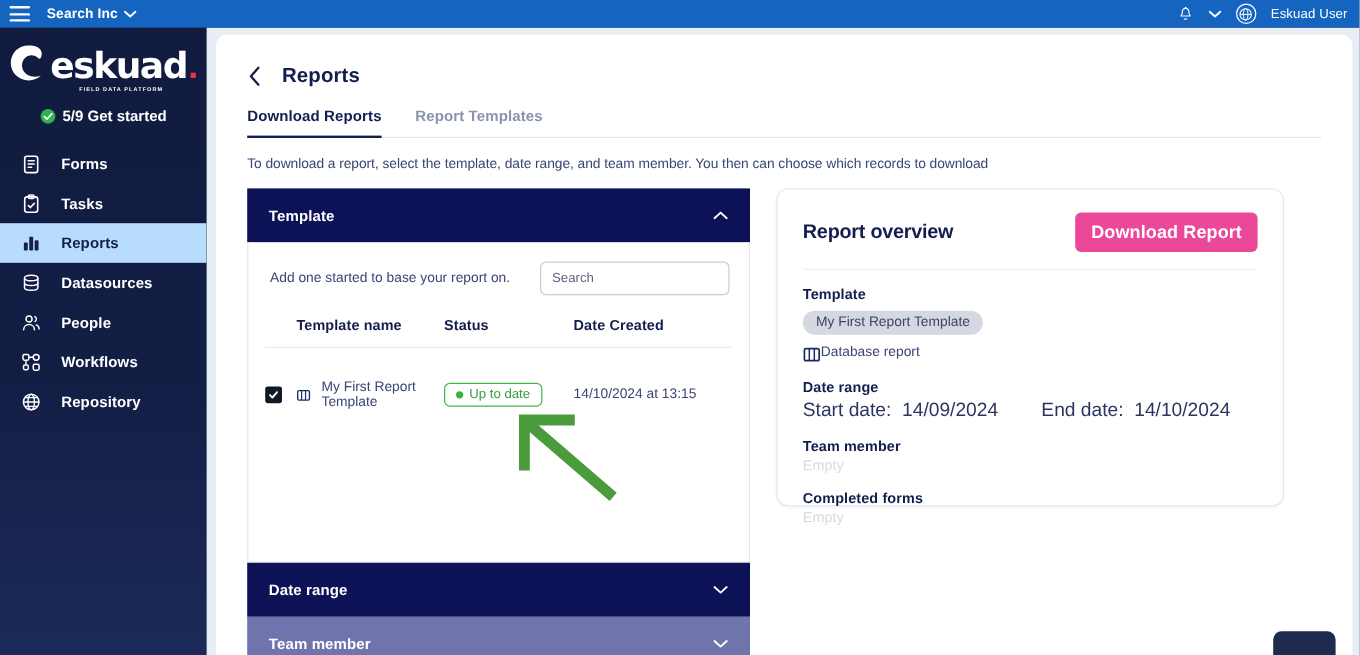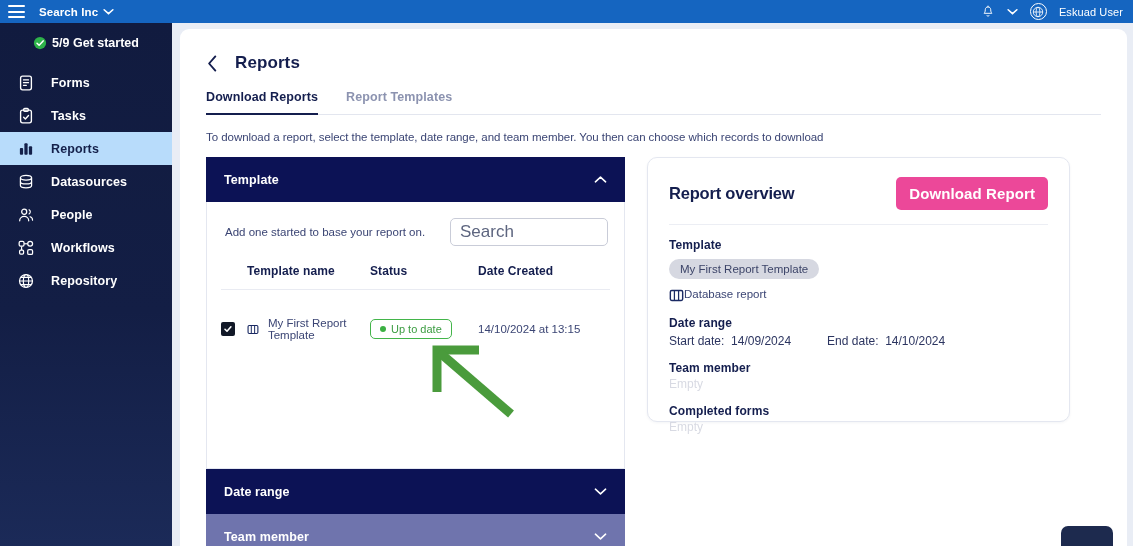--- a/index.html
+++ b/index.html
@@ -121,21 +121,21 @@
   .acc-body-top {
     display: flex; align-items: center; justify-content: space-between;
     padding: 16px 2px 0 4px;
   }
   .acc-note { font-size: 11.5px; color: #3b4574; }
   .search-box {
     width: 158px; height: 28px; border: 1px solid #c9ccd8; border-radius: 5px;
     background: #fff; display: flex; align-items: center; padding: 0 9px;
   }
   .search-box input {
-    border: none; outline: none; flex: 1; font-size: 17px; color: #3b4574;
+    border: none; outline: none; flex: 1; font-size: 11px; color: #3b4574;
     font-family: "Liberation Sans", sans-serif; background: transparent;
   }
   .search-box input::placeholder { color: #5d657f; }
 
   table.tpl { width: 100%; border-collapse: collapse; margin-top: 14px; }
   table.tpl th {
     font-size: 12px; font-weight: bold; color: #141e4e; text-align: left;
     padding: 4px 0 11px 0; letter-spacing: .1px;
   }
   table.tpl td { padding: 9px 0; font-size: 11.5px; color: #3b4574; vertical-align: middle; }
@@ -166,21 +166,21 @@
     font-size: 15px; font-weight: bold; padding: 8px 13px; cursor: pointer;
     font-family: "Liberation Sans", sans-serif; letter-spacing: .1px;
   }
   .ov-divider { margin-top: 14px; border-top: 1px solid #eceef4; }
   .ov-label { font-size: 12px; font-weight: bold; color: #141e4e; margin-top: 13px; letter-spacing: .1px; }
   .chip {
     display: inline-block; margin-top: 7px; background: #d6d8e1; color: #3c4468;
     font-size: 11.5px; padding: 4px 11px; border-radius: 11px;
   }
   .ov-sub { display: flex; align-items: flex-start; gap: 0; margin-top: 9px; font-size: 11.5px; color: #3b4574; }
-  .ov-dates { display: flex; gap: 36px; margin-top: 4px; font-size: 12px; color: #2c3560; }
+  .ov-dates { display: flex; gap: 36px; margin-top: 4px; font-size: 16px; color: #2c3560; }
   .ov-dates b { font-weight: normal; }
   .ov-empty { font-size: 12px; color: #d8dae3; margin-top: 2px; }
 
   .chat-bubble {
     position: absolute; right: 14px; bottom: -6px;
     width: 52px; height: 26px; background: #1d2a4e; border-radius: 7px;
   }
 </style>
 </head>
 <body>
@@ -213,20 +213,33 @@
           <circle cx="8" cy="8" r="6.3" fill="none" stroke="#fff" stroke-width="1.2"></circle>
           <ellipse cx="8" cy="8" rx="2.6" ry="6.3" fill="none" stroke="#fff" stroke-width="1.1"></ellipse>
           <path d="M1.8 8h12.4" stroke="#fff" stroke-width="1.1"></path>
         </svg>
       </div>
       <span class="user-name">Eskuad User</span>
     </div>
   </div>
 
   <div class="sidebar">
+    <div class="logo-wrap">
+      <div class="logo-row">
+        <svg width="34" height="36" viewBox="0 0 34 36">
+          <path d="M17 3 C8 3 2 9.4 2 17.6 C2 25.5 8.4 32 17 32 C21 32 24.4 30.6 27 28.2
+                   C22.6 29.7 17.6 29 14.4 26.2 C11 23.2 10.6 18.6 12.4 15.2
+                   C13.6 13 15.6 11.6 18 11.2 C20.6 10.8 23.2 11.8 25 13.6
+                   C26 14.6 27 13.4 27.4 12.2 C28.6 8.8 27 5.6 24 4.2 C21.8 3.2 19.4 3 17 3 Z" fill="#ffffff"></path>
+        </svg>
+        <span class="logo-word">eskuad</span>
+        <span class="logo-dot">.</span>
+      </div>
+      <div class="logo-tag">Field Data Platform</div>
+    </div>
 
     <div class="getstarted">
       <svg width="14" height="14" viewBox="0 0 16 16">
         <circle cx="8" cy="8" r="7" fill="#2eb34a"></circle>
         <path d="M4.6 8.2 L7 10.6 L11.6 5.6" fill="none" stroke="#fff" stroke-width="1.7" stroke-linecap="round" stroke-linejoin="round"></path>
       </svg>
       <span>5/9 Get started</span>
     </div>
 
     <div class="nav">

